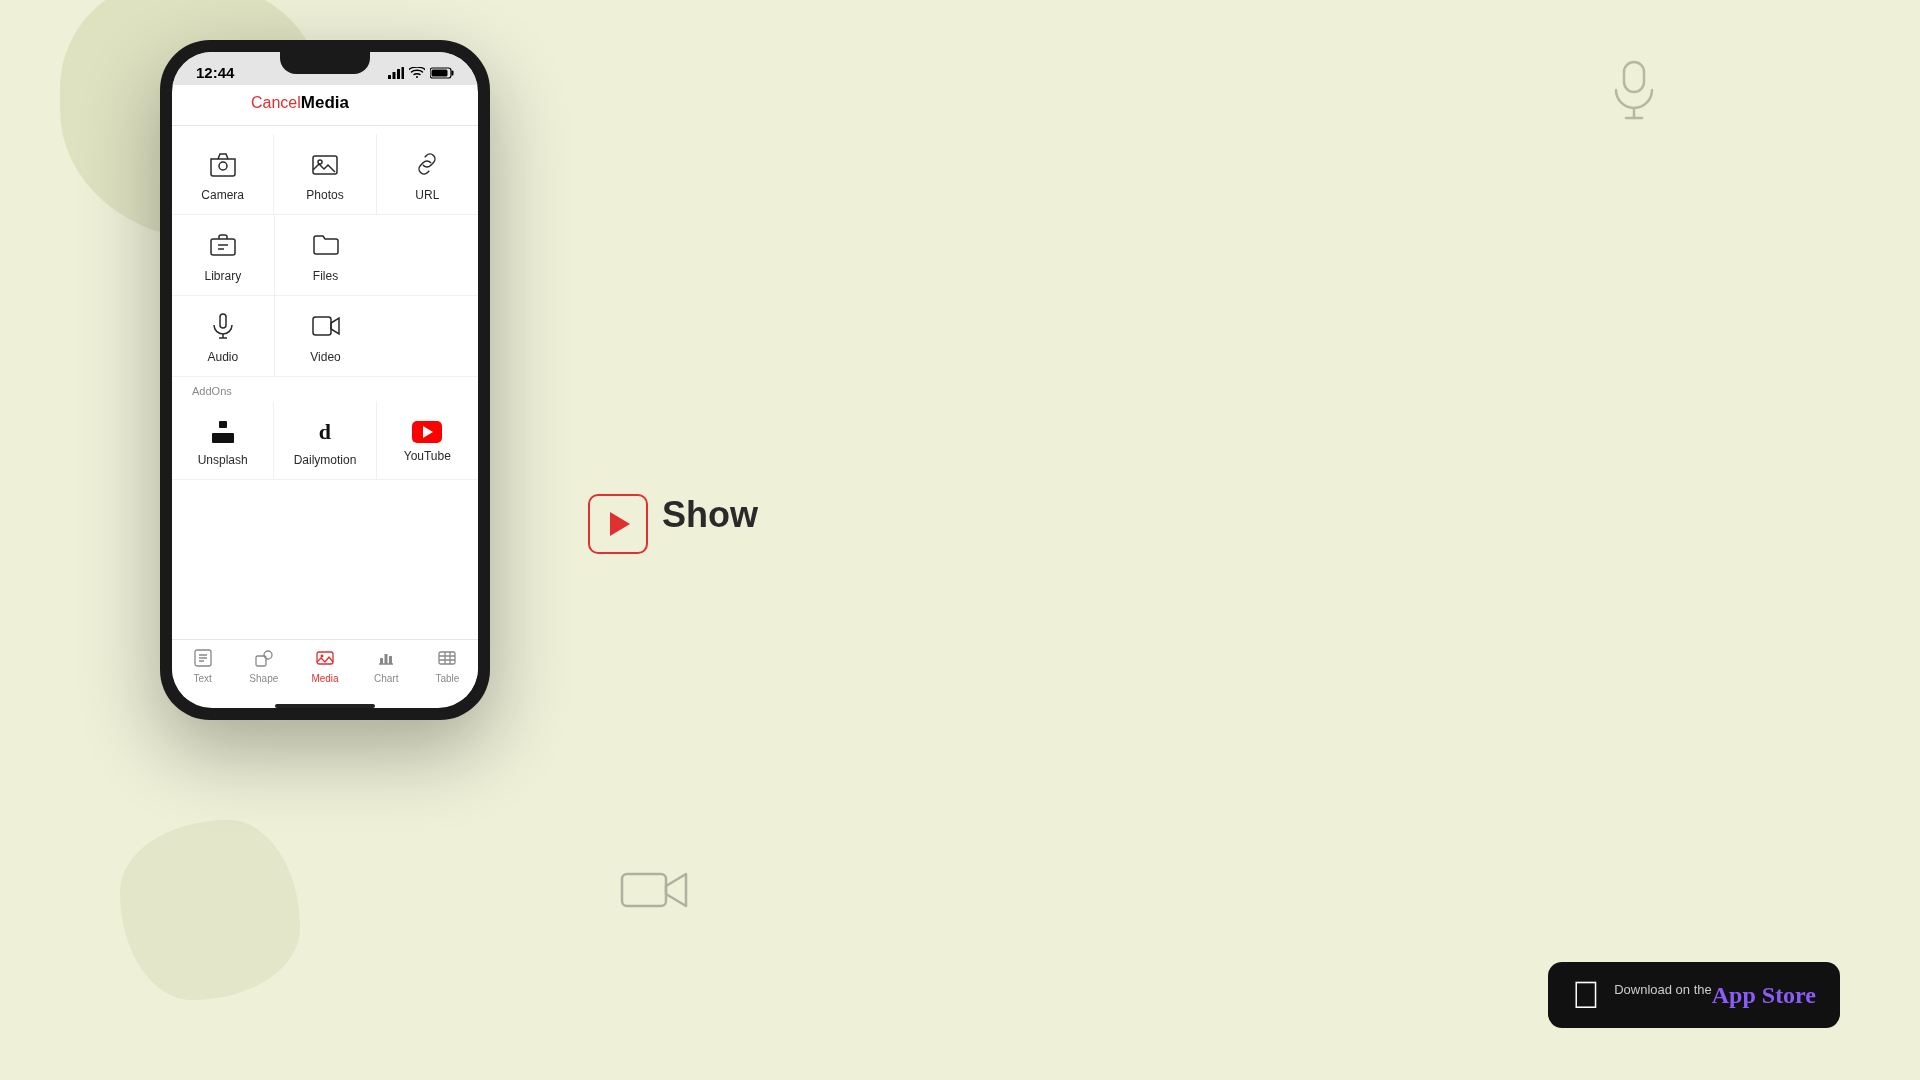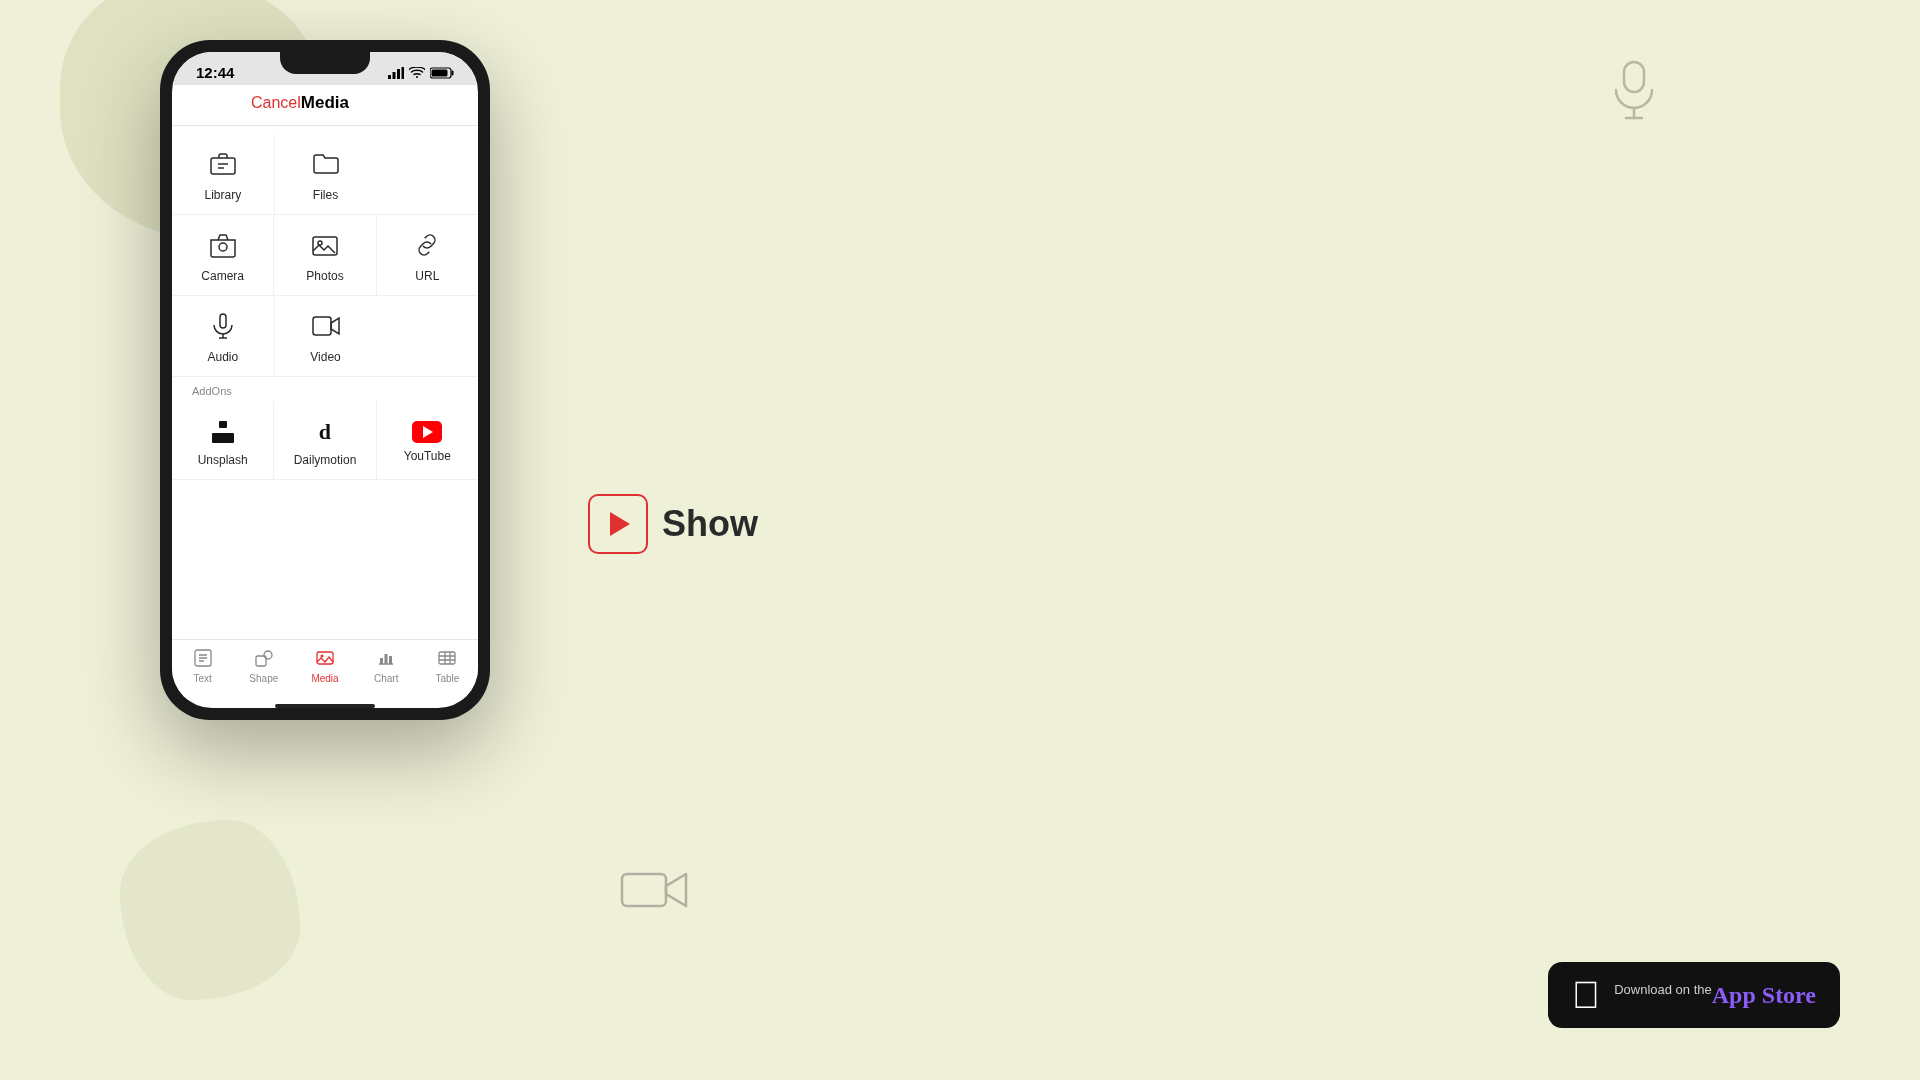--- a/index.html
+++ b/index.html
@@ -257,21 +257,20 @@
     .right-content {
       position: absolute;
       left: 580px;
       top: 50%;
       transform: translateY(-50%);
       right: 80px;
     }
 
     .show-badge {
       display: flex;
-      align-items: center;
       gap: 14px;
       margin-bottom: 32px;
       padding-left: 8px;
     }
 
     .show-icon-box {
       width: 60px;
       height: 60px;
       border: 2.5px solid #e03030;
       border-radius: 10px;
@@ -436,43 +435,20 @@
         <span class="media-title">Media</span>
         <span style="width:50px"></span>
       </div>
 
       <div class="media-grid">
 
         <div class="media-row">
           <div class="media-item">
             <div class="media-item-icon">
               <svg class="icon-svg" viewBox="0 0 28 24">
-                <rect x="2" y="6" width="24" height="16" rx="2"></rect>
-                <path d="M18 6V4a2 2 0 00-2-2h-4a2 2 0 00-2 2v2"></path>
-                <line x1="9" y1="12" x2="19" y2="12"></line>
-                <line x1="9" y1="16" x2="15" y2="16"></line>
-              </svg>
-            </div>
-            <span class="media-item-label">Library</span>
-          </div>
-          <div class="media-item" style="border-right:none">
-            <div class="media-item-icon">
-              <svg class="icon-svg" viewBox="0 0 28 24">
-                <path d="M2 5a2 2 0 012-2h7l2 3h11a2 2 0 012 2v11a2 2 0 01-2 2H4a2 2 0 01-2-2V5z"></path>
-              </svg>
-            </div>
-            <span class="media-item-label">Files</span>
-          </div>
-          <div class="media-item" style="visibility:hidden; border:none"></div>
-        </div>
-
-        <div class="media-row">
-          <div class="media-item">
-            <div class="media-item-icon">
-              <svg class="icon-svg" viewBox="0 0 28 24">
                 <path d="M2 7h24v15a2 2 0 01-2 2H4a2 2 0 01-2-2V7z"></path>
                 <path d="M9 7l2-5h6l2 5"></path>
                 <circle cx="14" cy="14" r="4"></circle>
               </svg>
             </div>
             <span class="media-item-label">Camera</span>
           </div>
           <div class="media-item">
             <div class="media-item-icon">
               <svg class="icon-svg" viewBox="0 0 28 24">
@@ -485,20 +461,43 @@
           </div>
           <div class="media-item">
             <div class="media-item-icon">
               <svg class="icon-svg" viewBox="0 0 28 24">
                 <path d="M10 13a5 5 0 007.54.54l3-3a5 5 0 00-7.07-7.07l-1.72 1.71"></path>
                 <path d="M18 11a5 5 0 00-7.54-.54l-3 3a5 5 0 007.07 7.07l1.71-1.71"></path>
               </svg>
             </div>
             <span class="media-item-label">URL</span>
           </div>
+        </div>
+
+        <div class="media-row">
+          <div class="media-item">
+            <div class="media-item-icon">
+              <svg class="icon-svg" viewBox="0 0 28 24">
+                <rect x="2" y="6" width="24" height="16" rx="2"></rect>
+                <path d="M18 6V4a2 2 0 00-2-2h-4a2 2 0 00-2 2v2"></path>
+                <line x1="9" y1="12" x2="19" y2="12"></line>
+                <line x1="9" y1="16" x2="15" y2="16"></line>
+              </svg>
+            </div>
+            <span class="media-item-label">Library</span>
+          </div>
+          <div class="media-item" style="border-right:none">
+            <div class="media-item-icon">
+              <svg class="icon-svg" viewBox="0 0 28 24">
+                <path d="M2 5a2 2 0 012-2h7l2 3h11a2 2 0 012 2v11a2 2 0 01-2 2H4a2 2 0 01-2-2V5z"></path>
+              </svg>
+            </div>
+            <span class="media-item-label">Files</span>
+          </div>
+          <div class="media-item" style="visibility:hidden; border:none"></div>
         </div>
 
         <div class="media-row">
           <div class="media-item">
             <div class="media-item-icon">
               <svg class="icon-svg" viewBox="0 0 28 28">
                 <rect x="11" y="2" width="6" height="14" rx="3"></rect>
                 <path d="M5 13c0 4.97 4.03 9 9 9s9-4.03 9-9"></path>
                 <line x1="14" y1="22" x2="14" y2="26"></line>
                 <line x1="10" y1="26" x2="18" y2="26"></line>

